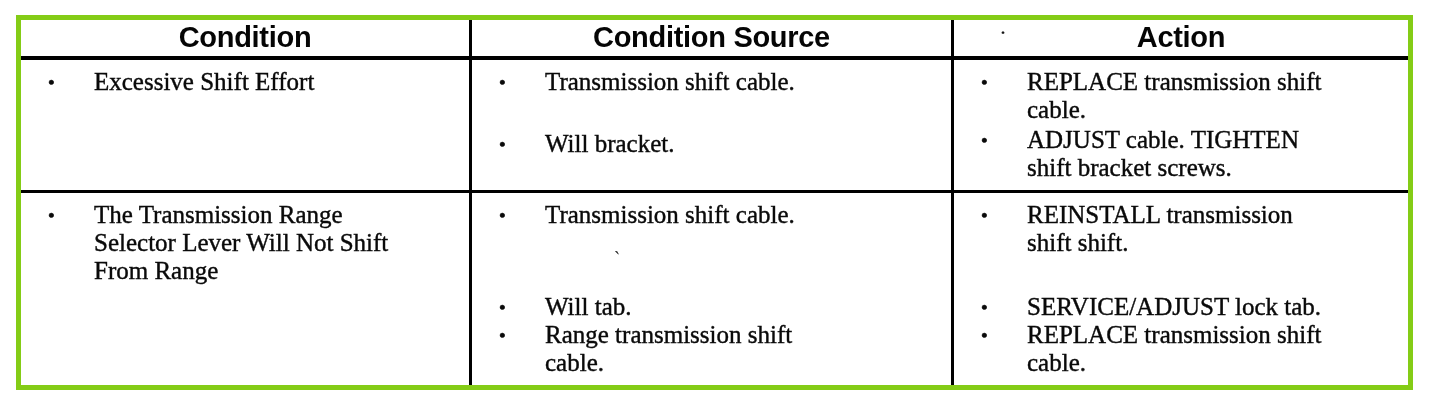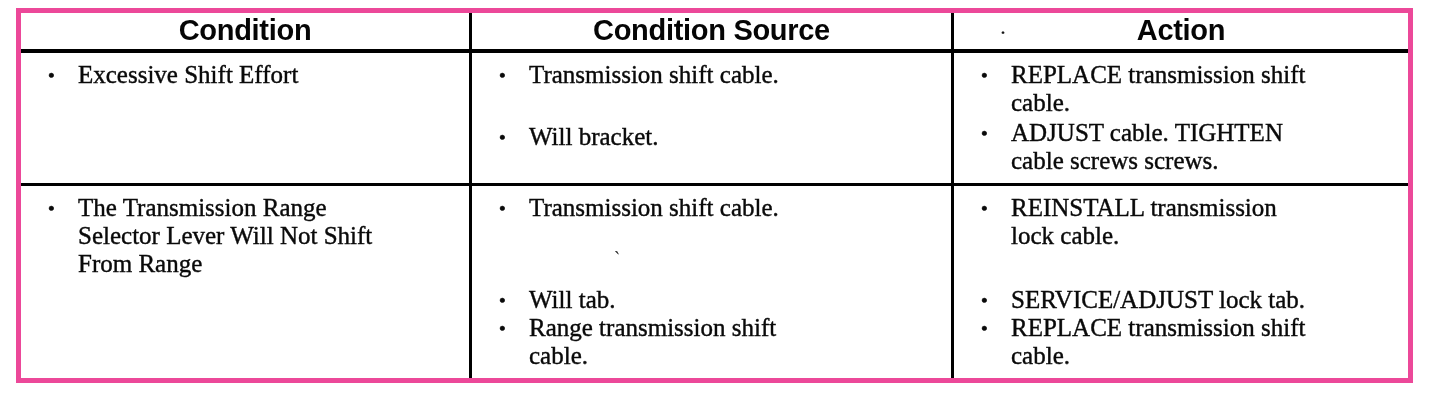--- a/index.html
+++ b/index.html
@@ -12,25 +12,25 @@
     width: 1456px;
     height: 404px;
     background: #ffffff;
     overflow: hidden;
     font-family: "Liberation Serif", serif;
     color: #0a0a0a;
   }
   table.ts-table {
     position: absolute;
     left: 16px;
-    top: 8px;
+    top: 15px;
     width: 1392px;
     border-collapse: collapse;
     table-layout: fixed;
-    border: 5px solid #ec4899;
+    border: 5px solid #84cc16;
   }
   col.c1 { width: 452px; }
   col.c2 { width: 482px; }
   col.c3 { width: 458px; }
 
   th.hdr {
     font-family: "Liberation Sans", sans-serif;
     font-weight: 700;
     font-size: 29px;
     letter-spacing: -0.3px;
@@ -53,20 +53,21 @@
     line-height: 28px;
     -webkit-text-stroke: 0.4px #0a0a0a;
   }
   .item {
     position: relative;
     padding-left: 57px;
   }
   .item .txt {
     white-space: pre-line;
     display: block;
+    margin-left: 16px;
   }
   .item .bullet {
     position: absolute;
     left: 27px;
     top: 1px;
     font-size: 19px;
     line-height: 28px;
     -webkit-text-stroke: 0.6px #0a0a0a;
   }
   .gap-2  { margin-top: 2px; }
@@ -121,21 +122,21 @@
         </td>
         <td class="cell">
           <div class="item">
             <span class="bullet">•</span>
             <span class="txt">REPLACE transmission shift
 cable.</span>
           </div>
           <div class="item gap-2">
             <span class="bullet">•</span>
             <span class="txt">ADJUST cable. TIGHTEN
-cable screws screws.</span>
+shift bracket screws.</span>
           </div>
         </td>
       </tr>
       <tr class="r2">
         <td class="cell">
           <div class="item">
             <span class="bullet">•</span>
             <span class="txt">The Transmission Range
 Selector Lever Will Not Shift
 From Range</span>
@@ -153,21 +154,21 @@
           <div class="item">
             <span class="bullet">•</span>
             <span class="txt">Range transmission shift
 cable.</span>
           </div>
         </td>
         <td class="cell">
           <div class="item">
             <span class="bullet">•</span>
             <span class="txt">REINSTALL transmission
-lock cable.</span>
+shift shift.</span>
           </div>
           <div class="item gap-36">
             <span class="bullet">•</span>
             <span class="txt">SERVICE/ADJUST lock tab.</span>
           </div>
           <div class="item">
             <span class="bullet">•</span>
             <span class="txt">REPLACE transmission shift
 cable.</span>
           </div>

